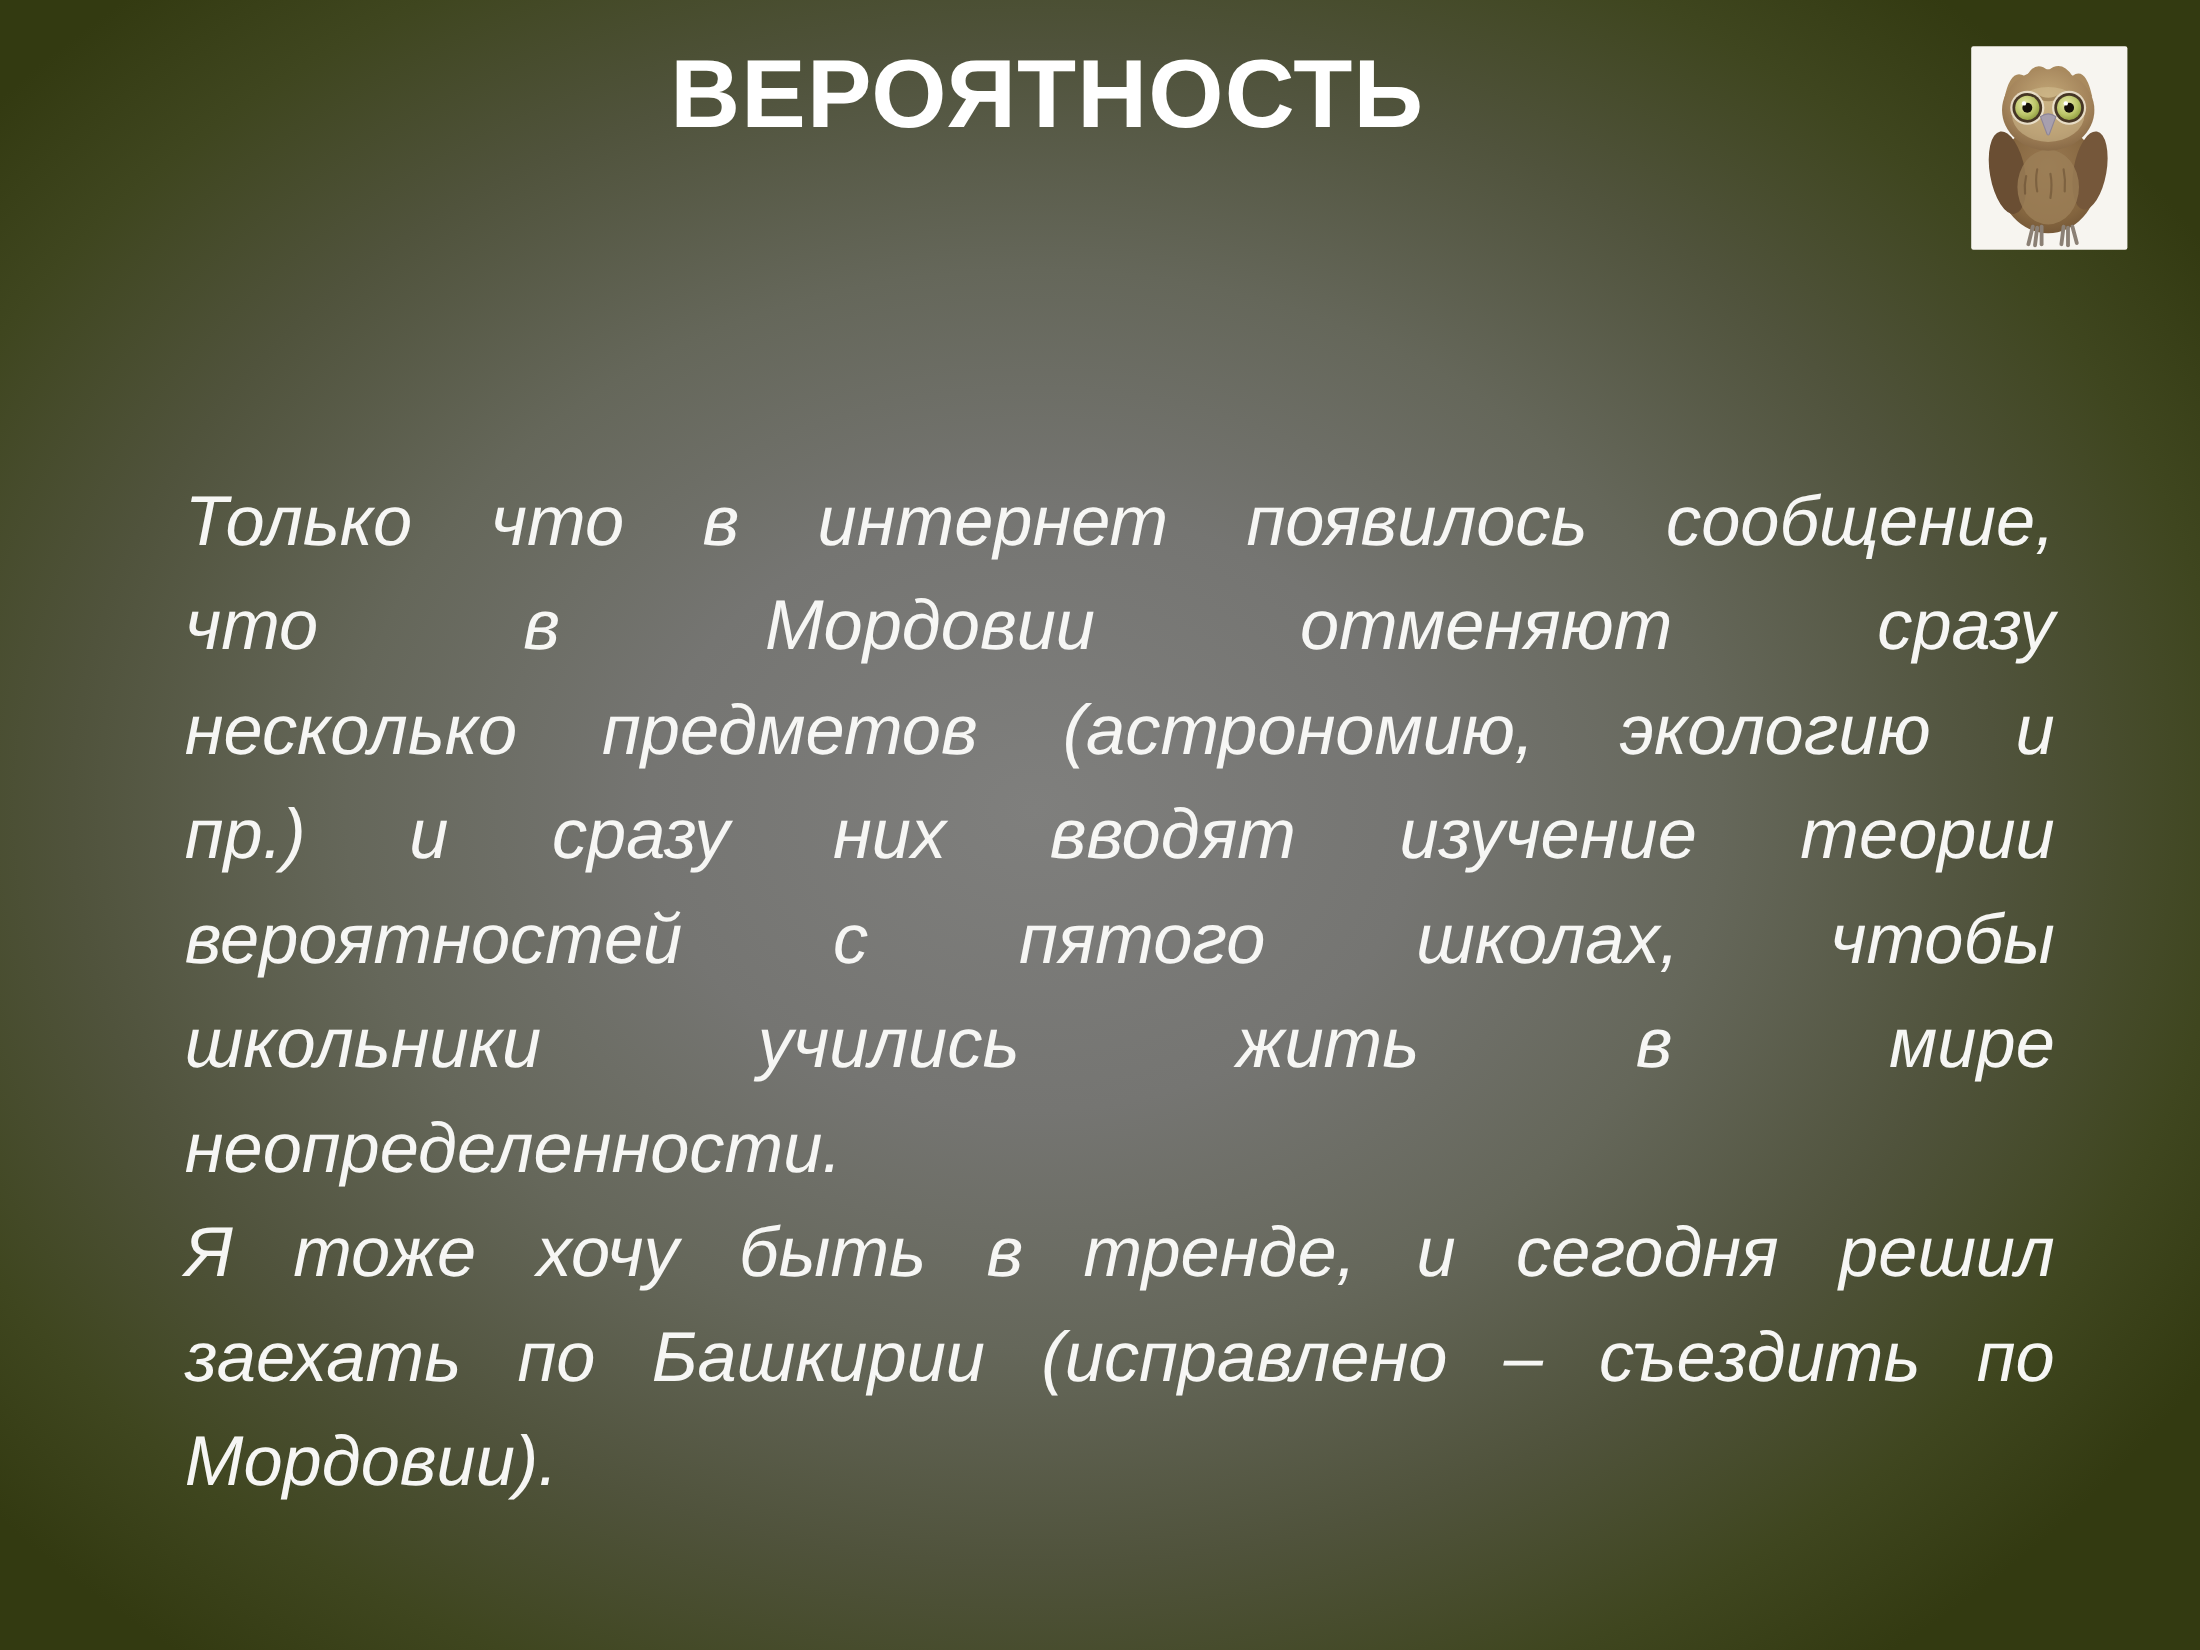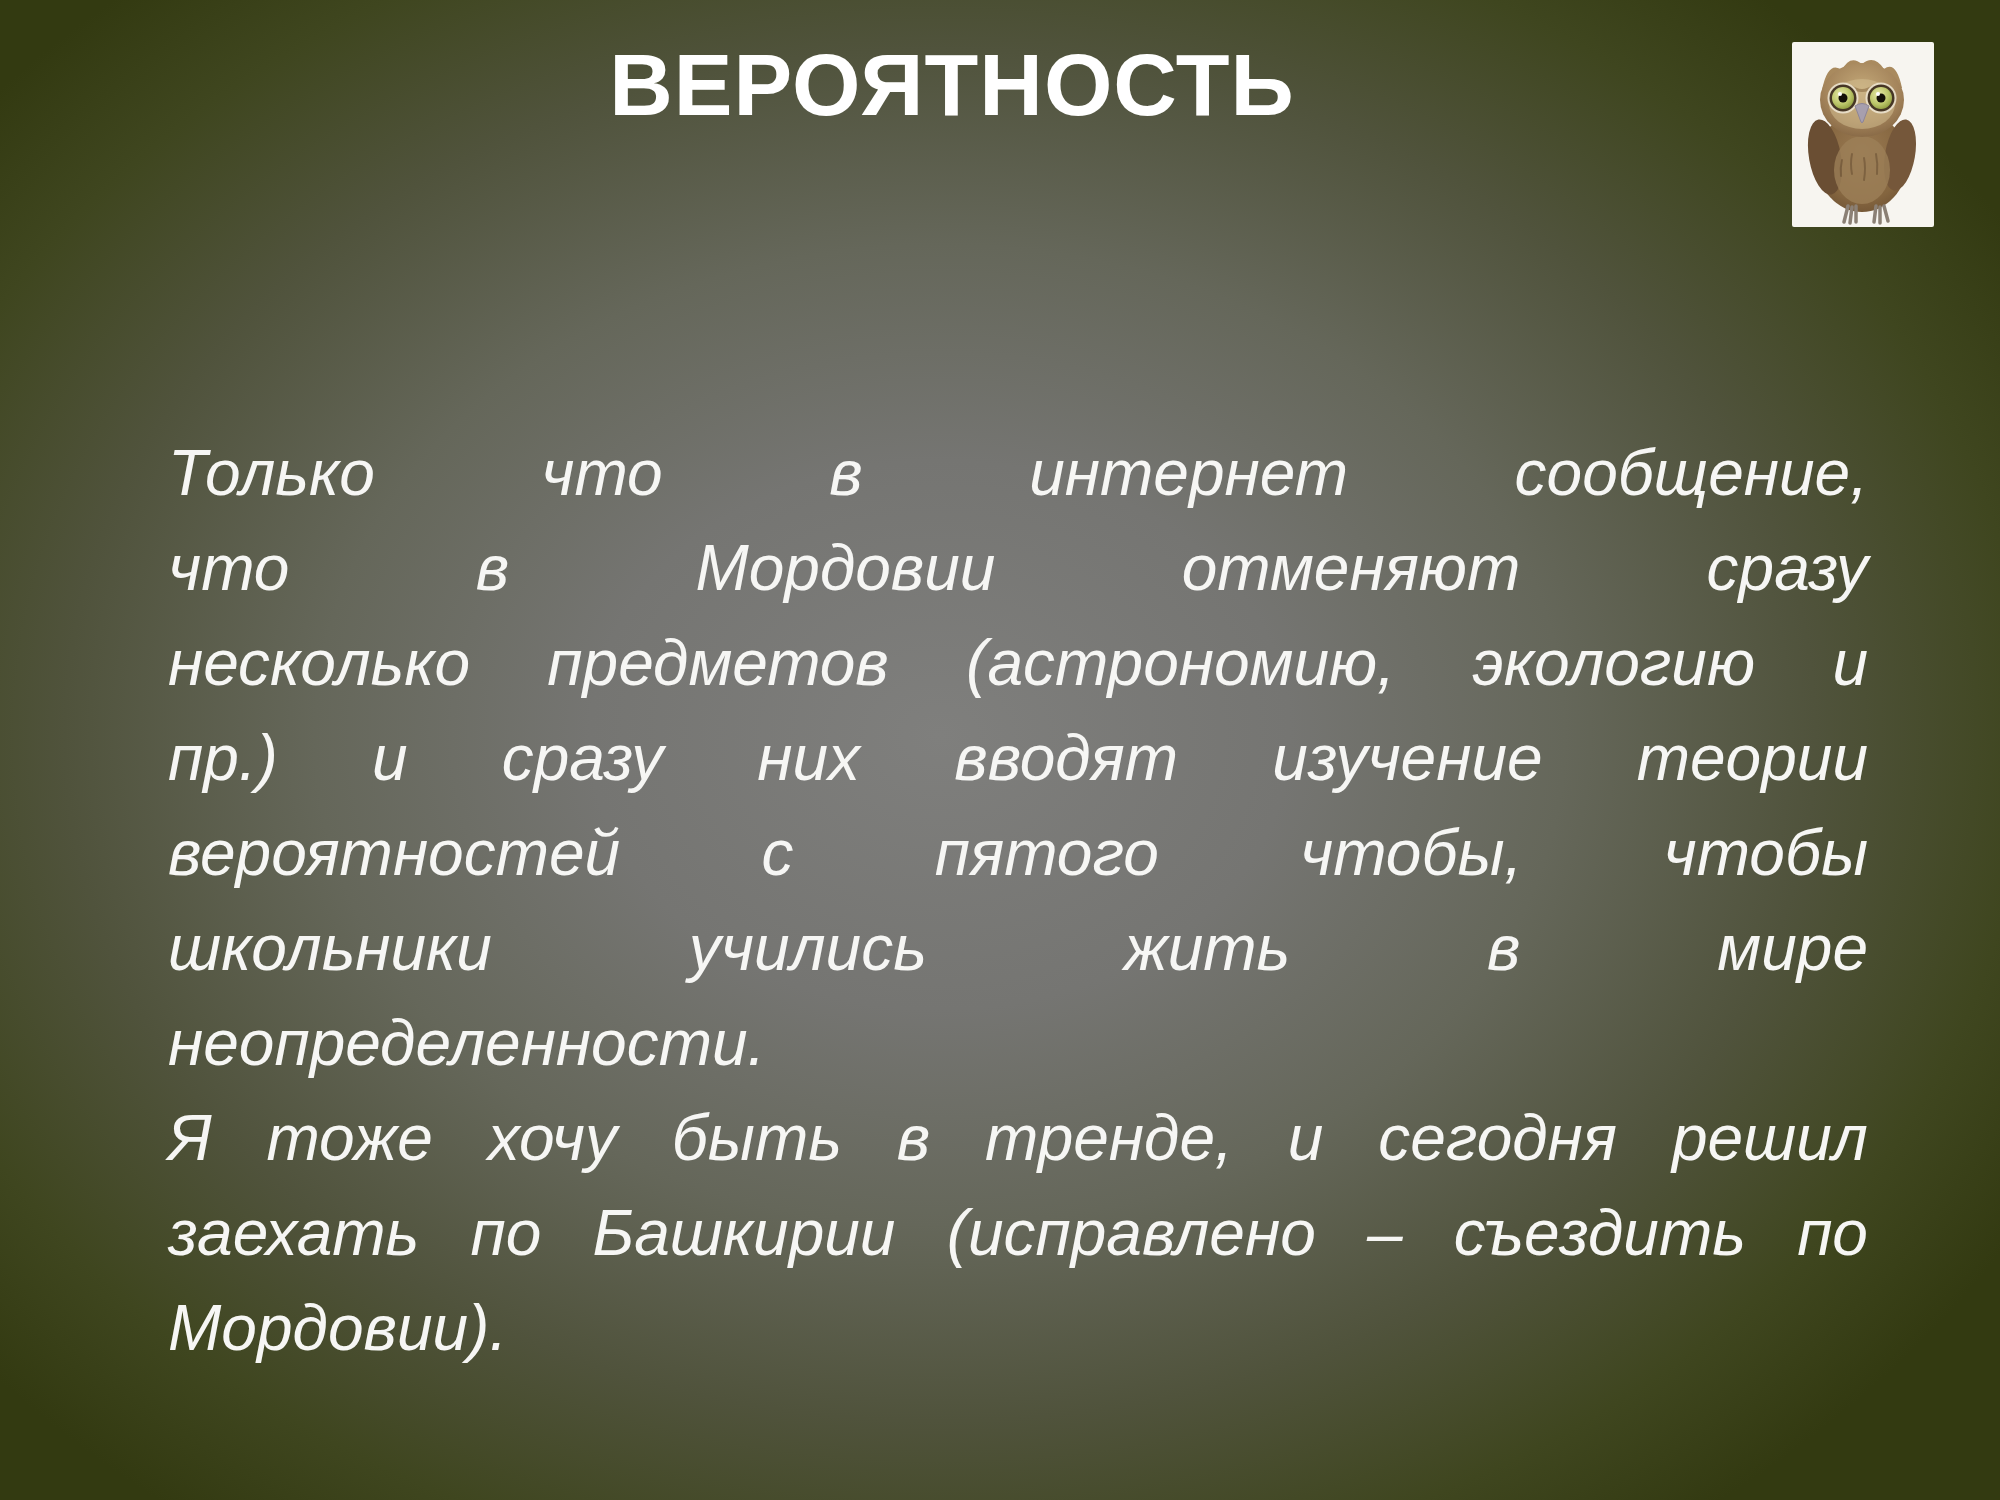--- a/index.html
+++ b/index.html
@@ -127,20 +127,21 @@
       </g>
     </svg>
   </div>
 
   <div class="body-text">
       <div class="line just">
         <span>Только</span>
         <span>что</span>
         <span>в</span>
         <span>интернет</span>
+        <span>появилось</span>
         <span>сообщение,</span>
       </div>
       <div class="line just">
         <span>что</span>
         <span>в</span>
         <span>Мордовии</span>
         <span>отменяют</span>
         <span>сразу</span>
       </div>
       <div class="line just">
@@ -156,21 +157,21 @@
         <span>сразу</span>
         <span>них</span>
         <span>вводят</span>
         <span>изучение</span>
         <span>теории</span>
       </div>
       <div class="line just">
         <span>вероятностей</span>
         <span>с</span>
         <span>пятого</span>
-        <span>чтобы,</span>
+        <span>школах,</span>
         <span>чтобы</span>
       </div>
       <div class="line just">
         <span>школьники</span>
         <span>учились</span>
         <span>жить</span>
         <span>в</span>
         <span>мире</span>
       </div>
       <div class="line">

